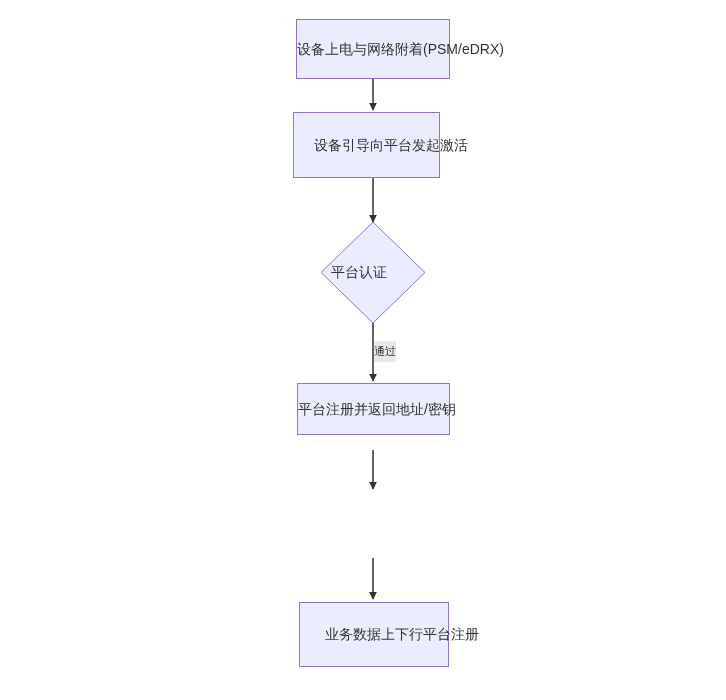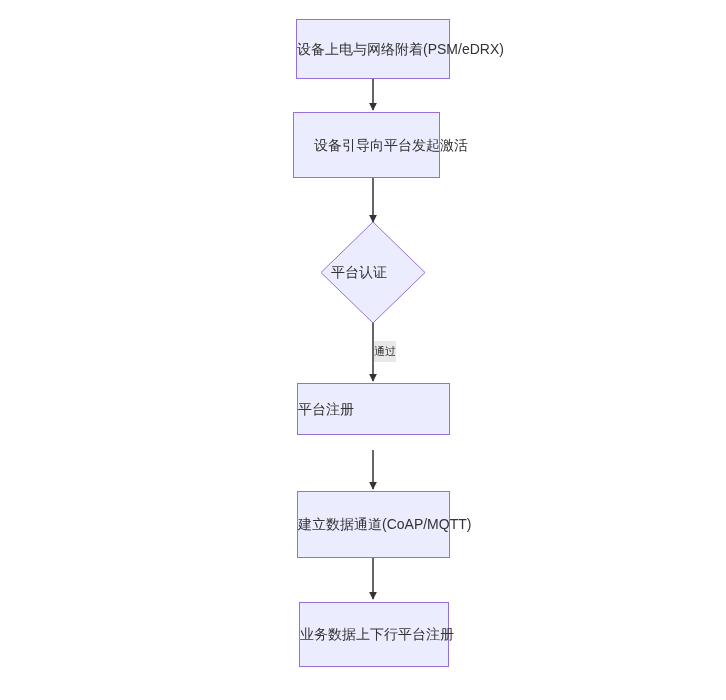--- a/index.html
+++ b/index.html
@@ -62,21 +62,21 @@
     line-height: 19px;
     color: var(--text-color, #333333);
     white-space: nowrap;
     margin-left: 12px;
   }
   
   .n-power   { left: 296px; top:  19px; width: 154px; height: 60px; }
   .n-boot    { left: 293px; top: 112px; width: 147px; height: 66px; padding-left: 20px; }
   .n-reg     { left: 297px; top: 383px; width: 153px; height: 52px; }
   .n-channel { left: 297px; top: 491px; width: 153px; height: 67px; }
-  .n-biz     { left: 299px; top: 602px; width: 150px; height: 65px; }
+  .n-biz     { left: 299px; top: 602px; width: 150px; height: 65px; padding-left: 25px; }
 </style>
 </head>
 <body>
 
 <div class="canvas" style="--node-fill: #ECECFF; --node-border: #9370DB; --arrow-color: #333333; --edge-label-bg: #e8e8e8; --text-color: #333333; background: rgb(255, 255, 255);">
 
   <svg class="connectors" xmlns="http://www.w3.org/2000/svg">
     <defs>
       <marker id="arrowhead" viewBox="0 0 10 10" refX="9" refY="5" markerWidth="8" markerHeight="8" orient="auto-start-reverse" markerUnits="userSpaceOnUse">
         <path d="M 0 0 L 10 5 L 0 10 z" style="fill: var(--arrow-color, #333333);"></path>
@@ -101,25 +101,22 @@
 
   <svg class="diamond-svg" width="106" height="103" xmlns="http://www.w3.org/2000/svg">
     <polygon points="53,1 105,51.5 53,102 1,51.5"></polygon>
   </svg>
   <div class="diamond-label">平台认证</div>
 
   <div class="edge-label">通过</div>
 
   <div class="node n-reg">
     <span>平台注册</span>
+    <span>并返回地址/密钥</span>
   </div>
 
-  <div class="node n-channel">
-    <span>建立数据通道</span>
-    <span>(CoAP/MQTT)</span>
-  </div>
 
   <div class="node n-biz">
     <span>业务数据上下行</span>
     <span>平台注册</span>
   </div>
 
 </div>
 
 </body></html>

